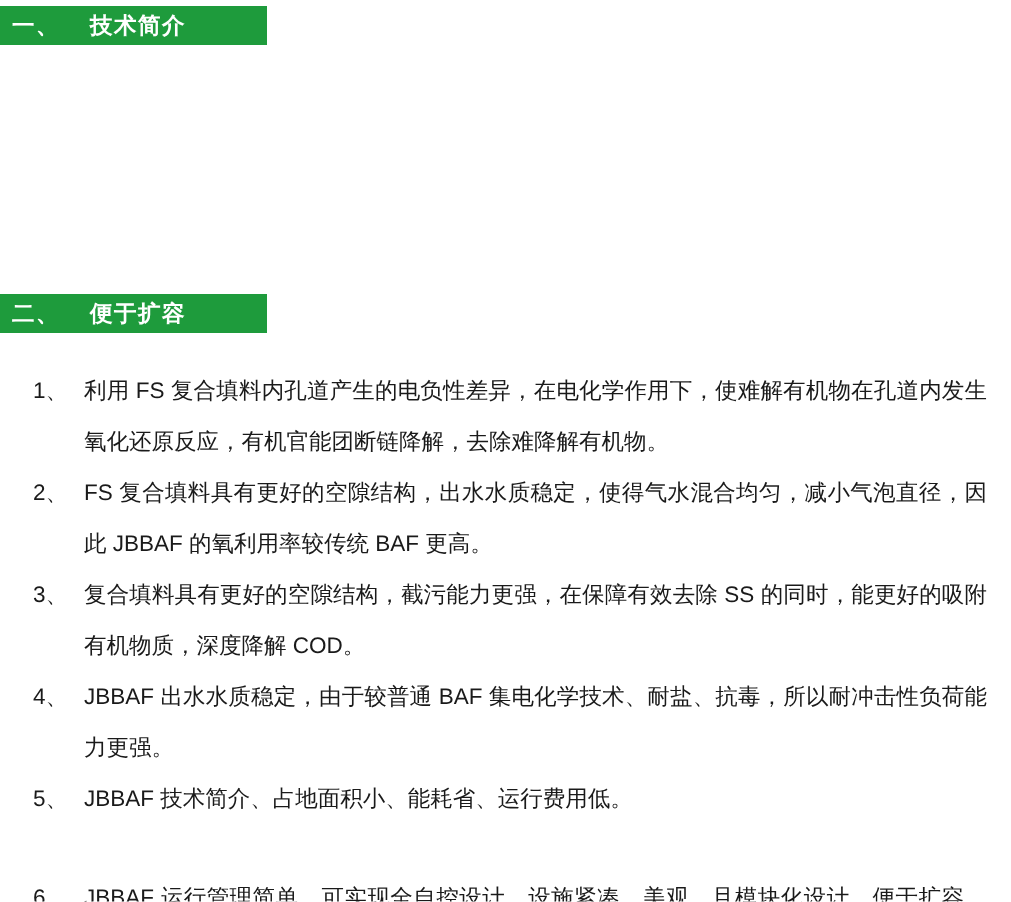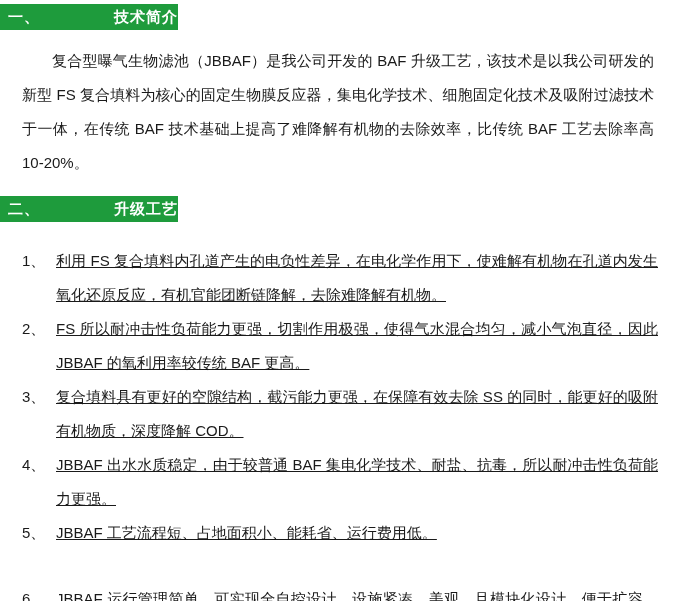--- a/index.html
+++ b/index.html
@@ -34,21 +34,20 @@
     letter-spacing: 1px;
     box-sizing: border-box;
   }
   .section-head .num {
     padding-left: 8px;
     width: 52px;
     flex: none;
   }
   .section-head .title {
     flex: 1;
-    text-align: right;
   }
 
   .head-wrap-1 { position: absolute; left: 0; top: 4px; }
   .head-wrap-2 { position: absolute; left: 0; top: 196px; }
 
   
   .para {
     position: absolute;
     left: 22px;
     top: 44px;
@@ -79,64 +78,62 @@
     margin-top: 32px;
   }
   .list-item .marker {
     flex: none;
     width: 34px;
     text-align: left;
   }
   .list-item .text {
     flex: 1;
     text-align: justify;
-    text-decoration: underline;
   }
 </style>
 </head>
 <body>
 
 <div class="page">
 
   <div class="head-wrap-1">
     <div class="section-head">
       <span class="num">一、</span>
       <span class="title">技术简介</span>
     </div>
   </div>
 
-  <div class="para">复合型曝气生物滤池（JBBAF）是我公司开发的 BAF 升级工艺，该技术是以我公司研发的新型 FS 复合填料为核心的固定生物膜反应器，集电化学技术、细胞固定化技术及吸附过滤技术于一体，在传统 BAF 技术基础上提高了难降解有机物的去除效率，比传统 BAF 工艺去除率高 10-20%。</div>
 
   <div class="head-wrap-2">
     <div class="section-head">
       <span class="num">二、</span>
-      <span class="title">升级工艺</span>
+      <span class="title">便于扩容</span>
     </div>
   </div>
 
   <div class="list">
     <div class="list-item">
       <span class="marker">1、</span>
       <span class="text">利用 FS 复合填料内孔道产生的电负性差异，在电化学作用下，使难解有机物在孔道内发生氧化还原反应，有机官能团断链降解，去除难降解有机物。</span>
     </div>
     <div class="list-item">
       <span class="marker">2、</span>
-      <span class="text">FS 所以耐冲击性负荷能力更强，切割作用极强，使得气水混合均匀，减小气泡直径，因此 JBBAF 的氧利用率较传统 BAF 更高。</span>
+      <span class="text">FS 复合填料具有更好的空隙结构，出水水质稳定，使得气水混合均匀，减小气泡直径，因此 JBBAF 的氧利用率较传统 BAF 更高。</span>
     </div>
     <div class="list-item">
       <span class="marker">3、</span>
       <span class="text">复合填料具有更好的空隙结构，截污能力更强，在保障有效去除 SS 的同时，能更好的吸附有机物质，深度降解 COD。</span>
     </div>
     <div class="list-item">
       <span class="marker">4、</span>
       <span class="text">JBBAF 出水水质稳定，由于较普通 BAF 集电化学技术、耐盐、抗毒，所以耐冲击性负荷能力更强。</span>
     </div>
     <div class="list-item">
       <span class="marker">5、</span>
-      <span class="text">JBBAF 工艺流程短、占地面积小、能耗省、运行费用低。</span>
+      <span class="text">JBBAF 技术简介、占地面积小、能耗省、运行费用低。</span>
     </div>
     <div class="list-item gap">
       <span class="marker">6、</span>
       <span class="text">JBBAF 运行管理简单、可实现全自控设计，设施紧凑、美观，且模块化设计，便于扩容、改造或迁移。</span>
     </div>
   </div>
 
 </div>
 
 </body></html>

